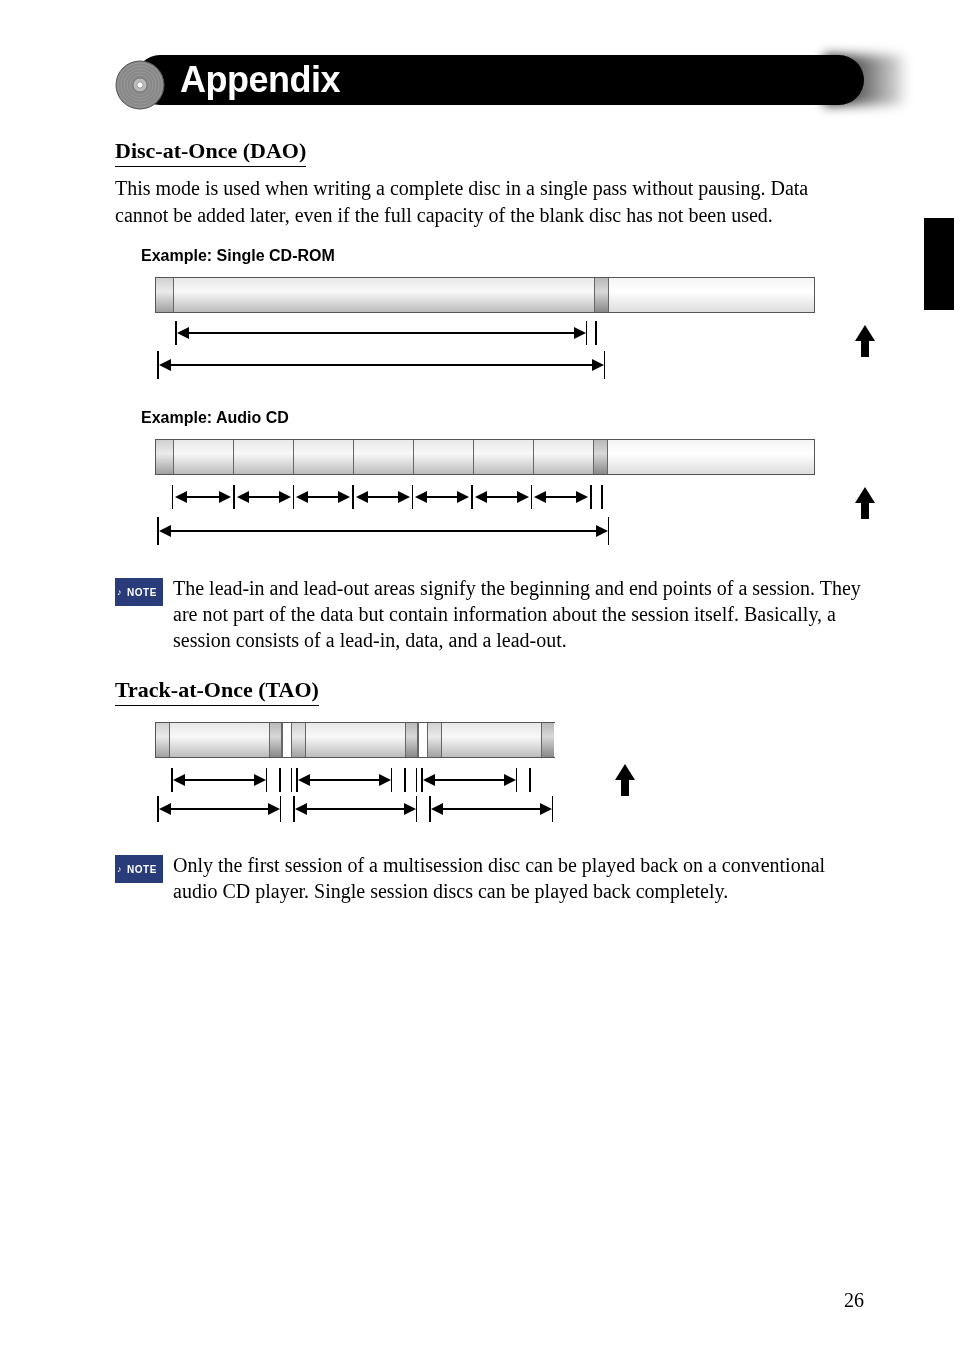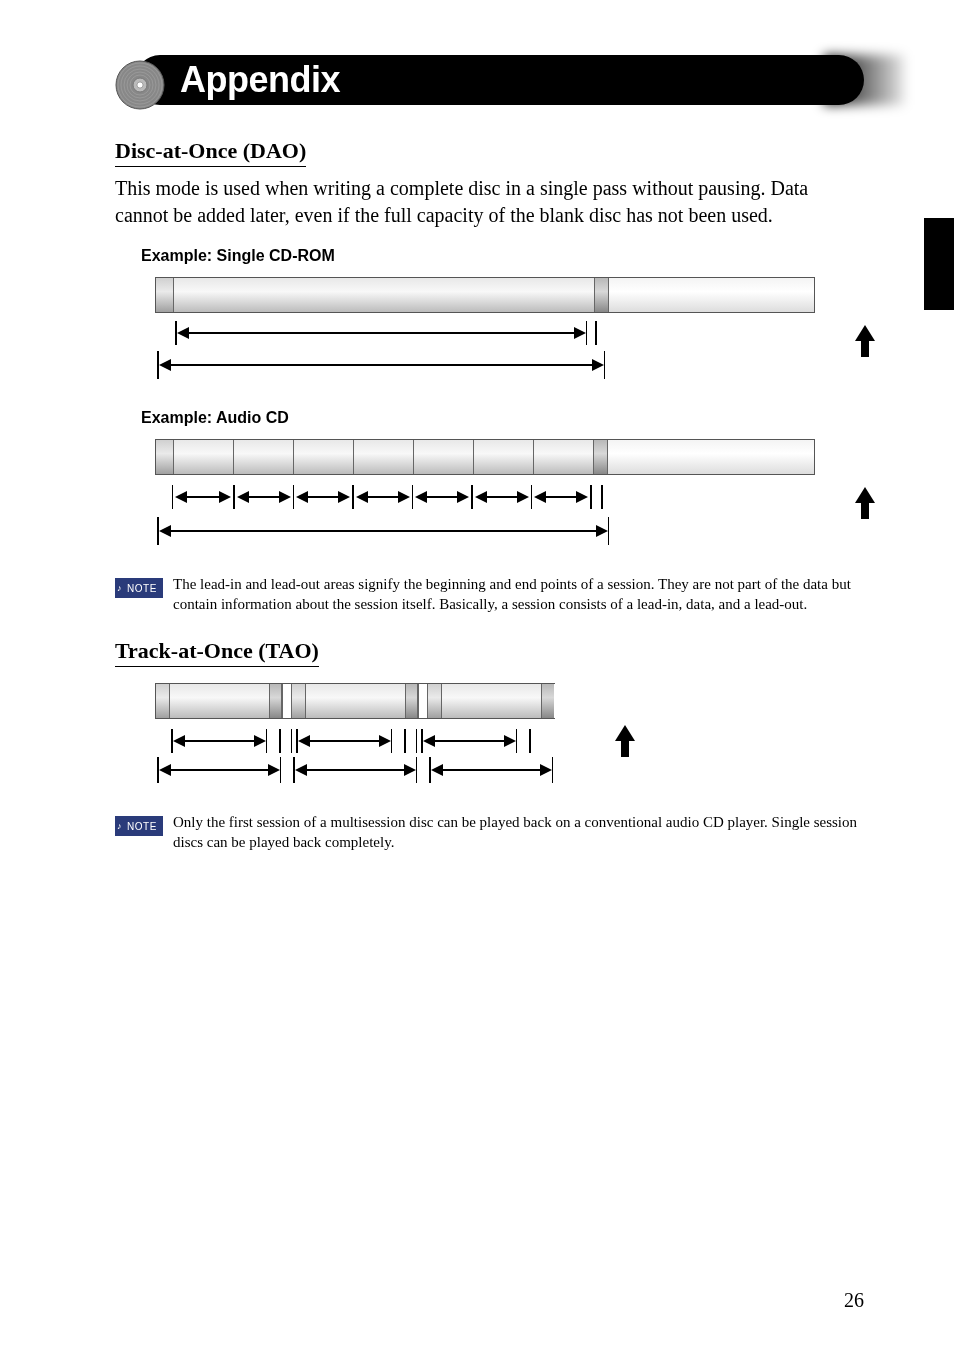--- a/index.html
+++ b/index.html
@@ -155,42 +155,42 @@
 
   .note-block {
     display: flex;
     margin-left: 0;
     margin-top: 12px;
     margin-bottom: 24px;
   }
   .note-badge {
     flex-shrink: 0;
     width: 48px;
-    height: 20px;
+    height: 28px;
     background: #2a3b7a;
     color: white;
     font-family: Arial, sans-serif;
     font-size: 10px;
-    font-weight: normal;
+    font-weight: bold;
     display: flex;
     align-items: center;
     justify-content: center;
     margin-top: 3px;
     letter-spacing: 0.5px;
     position: relative;
   }
   .note-badge::before {
     content: "♪";
     position: absolute;
     left: 2px;
     font-size: 9px;
   }
   .note-text {
     font-family: Georgia, serif;
-    font-size: 15px;
+    font-size: 20px;
     line-height: 1.3;
     margin-left: 10px;
     color: #000;
   }
   .page-num {
     position: absolute;
     bottom: 40px;
     right: 90px;
     font-family: Georgia, serif;
     font-size: 20px;

